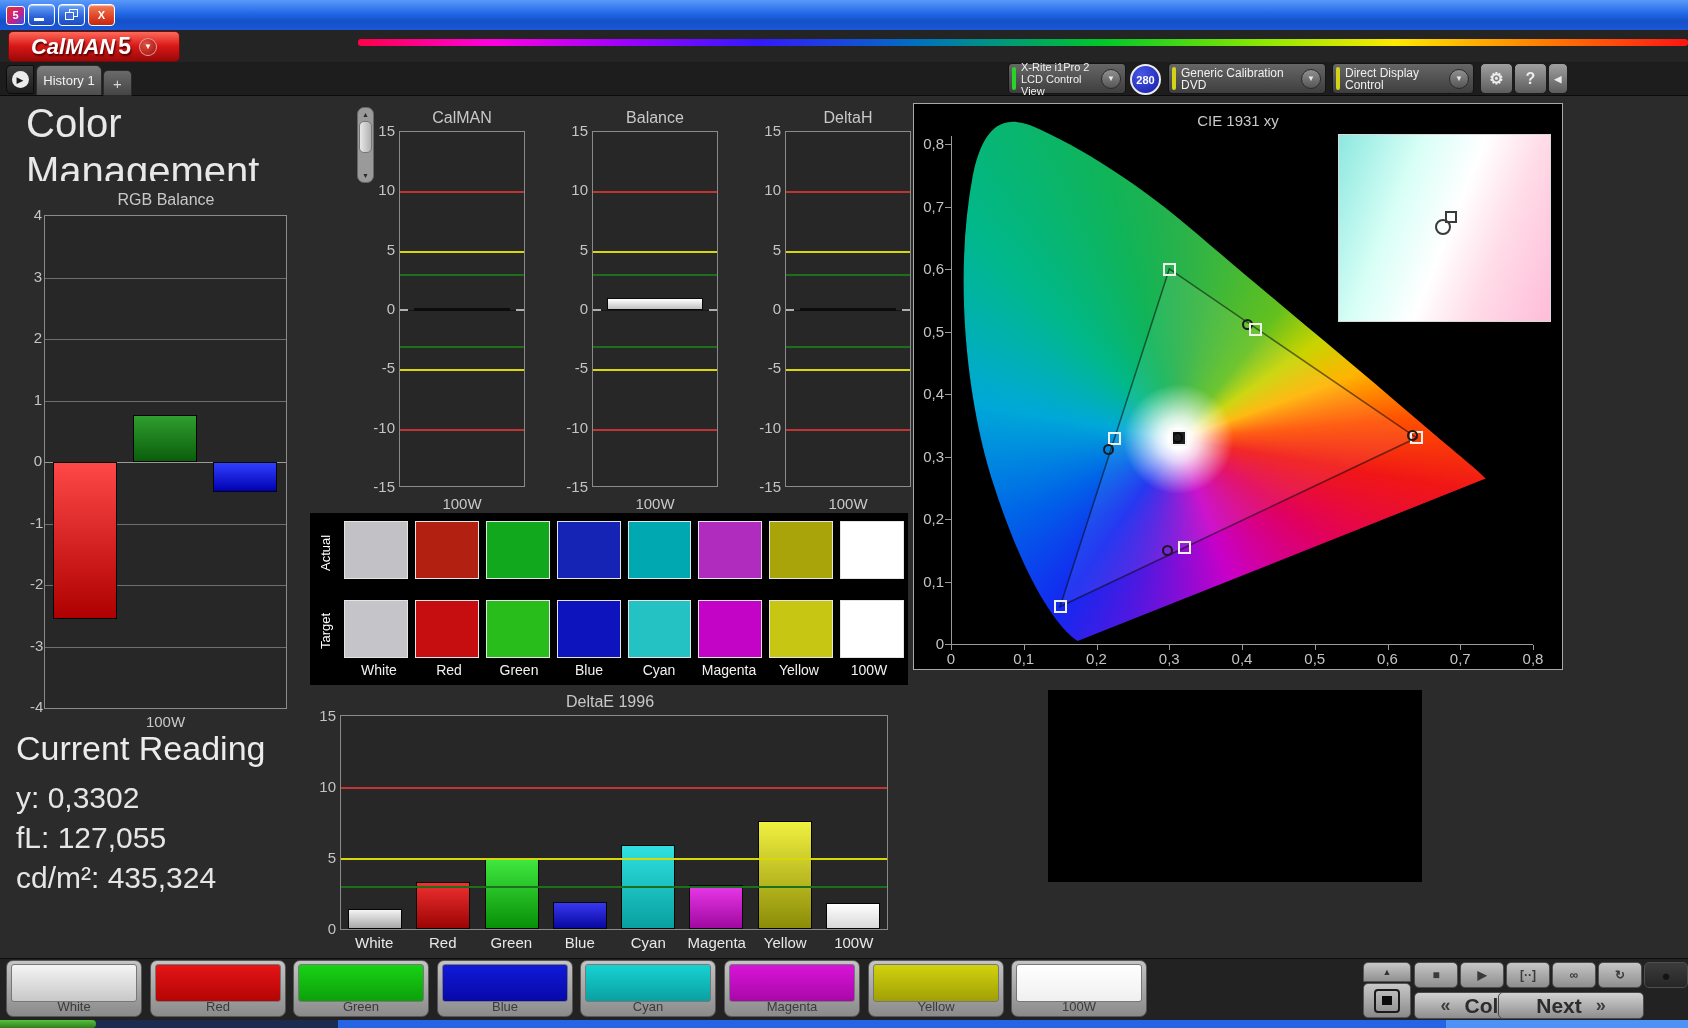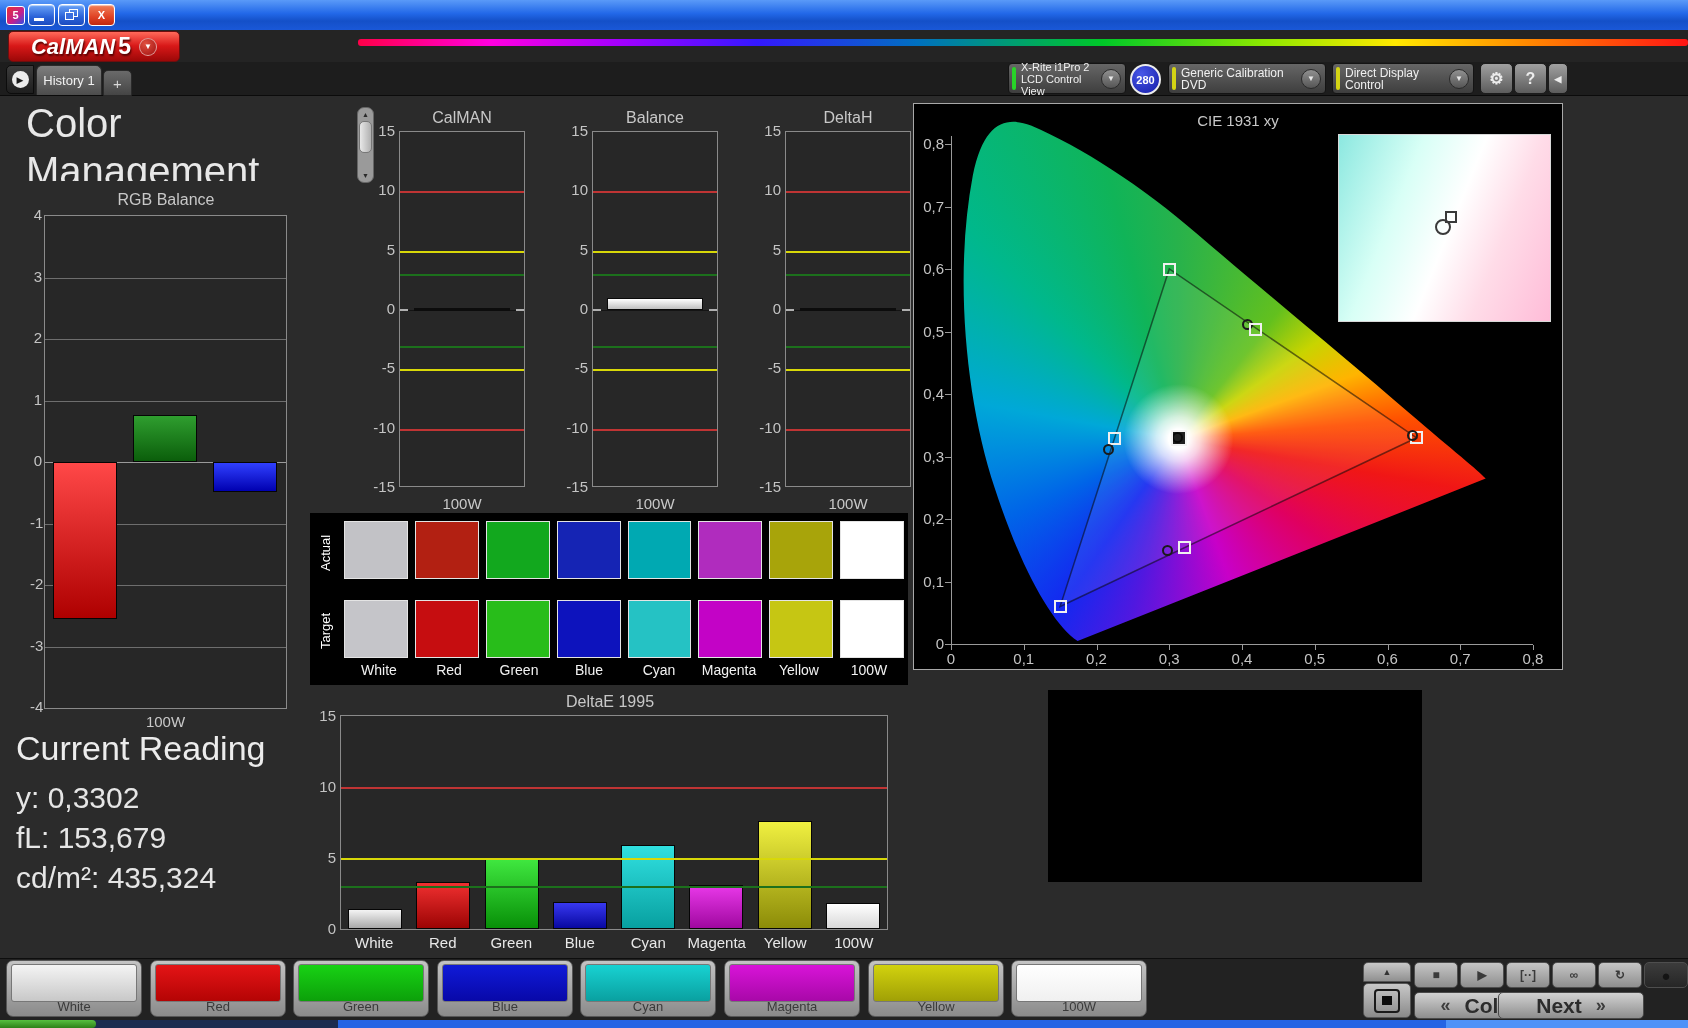--- a/index.html
+++ b/index.html
@@ -239,21 +239,21 @@
         <div class="tick" style="left: 0px; top: 261px; width: 12px; position: absolute;">0</div>
         <div class="tick" style="left: 0px; top: 199.5px; width: 12px; position: absolute;">1</div>
         <div class="tick" style="left: 0px; top: 138px; width: 12px; position: absolute;">2</div>
         <div class="tick" style="left: 0px; top: 76.5px; width: 12px; position: absolute;">3</div>
         <div class="tick" style="left: 0px; top: 15px; width: 12px; position: absolute;">4</div>
       </div>
 
     <div id="current-reading">
       <div id="cr-title">Current Reading</div>
       <div class="cr-line">y: 0,3302</div>
-      <div class="cr-line">fL: 153,679</div>
+      <div class="cr-line">fL: 127,055</div>
       <div class="cr-line">cd/m²: 435,324</div>
     </div>
 
     <div id="scrollbar">
       <div class="sb-up">▲</div>
       <div class="sb-thumb"></div>
       <div class="sb-dn">▼</div>
     </div>
 
     <div id="delta-area">
@@ -357,21 +357,21 @@
           <span>Green</span>
           <span>Blue</span>
           <span>Cyan</span>
           <span>Magenta</span>
           <span>Yellow</span>
           <span>100W</span>
         </div>
     </div>
 
     <div id="deltae">
-      <div class="chart-title" style="left:0;top:0;width:100%;">DeltaE 1995</div>
+      <div class="chart-title" style="left:0;top:0;width:100%;">DeltaE 1996</div>
       <div class="plot" id="deltae-plot">
           <div class="bar" style="left: 7.125px; top: 193.12px; width: 54px; height: 19.88px; background: linear-gradient(rgb(244, 244, 244), rgb(168, 168, 168)); border: 1px solid rgb(5, 5, 5); position: absolute;"></div>
           <div class="bar" style="left: 75.375px; top: 166.14px; width: 54px; height: 46.86px; background: linear-gradient(rgb(240, 48, 48), rgb(156, 4, 4)); border: 1px solid rgb(5, 5, 5); position: absolute;"></div>
           <div class="bar" style="left: 143.625px; top: 142px; width: 54px; height: 71px; background: linear-gradient(rgb(64, 232, 64), rgb(8, 144, 8)); border: 1px solid rgb(5, 5, 5); position: absolute;"></div>
           <div class="bar" style="left: 211.875px; top: 186.02px; width: 54px; height: 26.98px; background: linear-gradient(rgb(56, 56, 240), rgb(8, 8, 160)); border: 1px solid rgb(5, 5, 5); position: absolute;"></div>
           <div class="bar" style="left: 280.125px; top: 129.22px; width: 54px; height: 83.78px; background: linear-gradient(rgb(48, 224, 224), rgb(8, 160, 160)); border: 1px solid rgb(5, 5, 5); position: absolute;"></div>
           <div class="bar" style="left: 348.375px; top: 168.98px; width: 54px; height: 44.02px; background: linear-gradient(rgb(232, 56, 232), rgb(160, 8, 160)); border: 1px solid rgb(5, 5, 5); position: absolute;"></div>
           <div class="bar" style="left: 416.625px; top: 105.08px; width: 54px; height: 107.92px; background: linear-gradient(rgb(240, 240, 64), rgb(140, 140, 8)); border: 1px solid rgb(5, 5, 5); position: absolute;"></div>
           <div class="bar" style="left: 484.875px; top: 187.44px; width: 54px; height: 25.56px; background: linear-gradient(rgb(255, 255, 255), rgb(216, 216, 216)); border: 1px solid rgb(5, 5, 5); position: absolute;"></div>
           <div class="refline" style="left: 0px; top: 71px; width: 100%; background: rgb(192, 52, 52); position: absolute;"></div>

